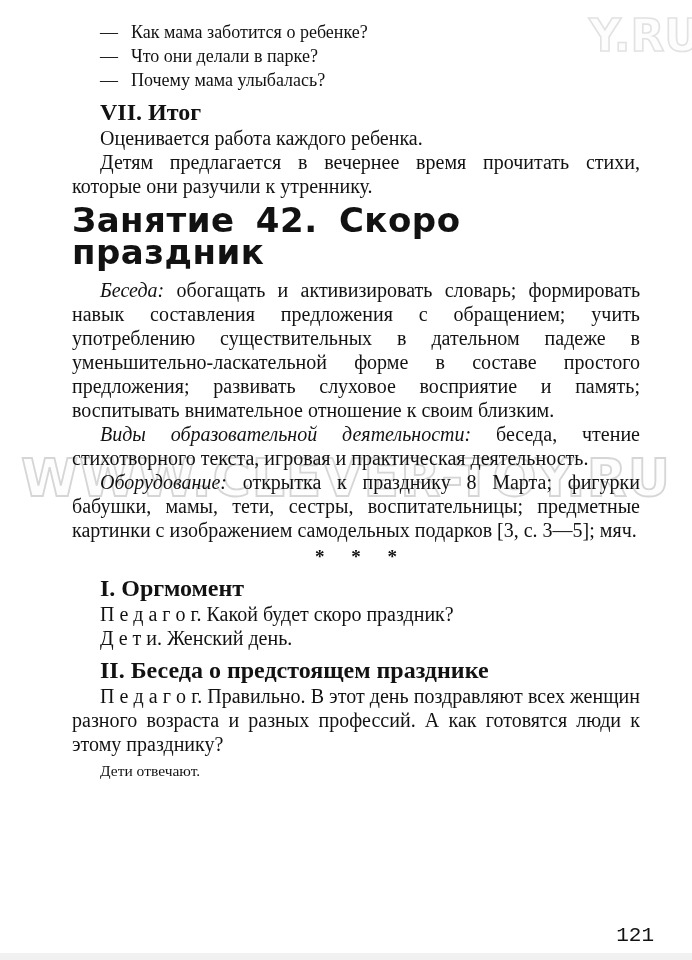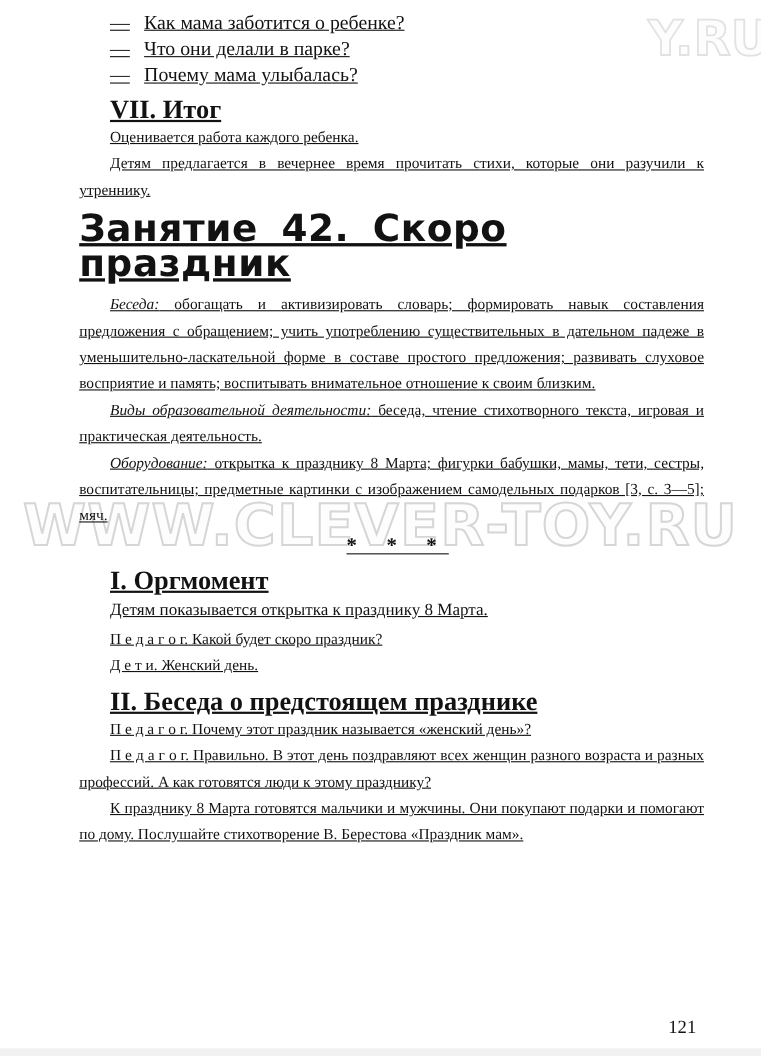--- a/index.html
+++ b/index.html
@@ -8,26 +8,25 @@
     width: 692px;
     height: 960px;
     background: #ffffff;
     overflow: hidden;
     font-family: "Liberation Serif", serif;
     color: #121212;
   }
   .content {
     position: relative;
     z-index: 1;
-    padding: 8px 52px 0 72px;
-    text-decoration: underline;
+    padding: 20px 52px 0 72px;
   }
   .content p {
     margin: 0;
-    font-size: 14px;
+    font-size: 20px;
     line-height: 24px;
     text-align: justify;
   }
   .indent { text-indent: 28px; }
   .q-line {
     padding-left: 28px;
     font-size: 18px;
     line-height: 24px;
   }
   .q-line .dash { margin-right: 13px; }
@@ -88,23 +87,23 @@
     top: 12px;
     right: -8px;
     font-size: 44px;
     line-height: 48px;
     -webkit-text-stroke: 1.6px #e2e2e2;
   }
   .page-number {
     position: absolute;
     z-index: 1;
     top: 924px;
-    right: 59px;
-    font-size: 17px;
-    font-family: Liberation Serif, serif;
+    right: 38px;
+    font-size: 21px;
+    font-family: Liberation Mono, monospace;
   }
   .bottom-edge {
     position: absolute;
     left: 0; right: 0; bottom: 0;
     height: 7px;
     background: #f1f1f1;
   }
 </style>
 </head>
 <body>
@@ -126,26 +125,24 @@
 
     <div class="lesson-title">Занятие 42. Скоро праздник</div>
 
     <p class="indent"><span class="lead">Беседа:</span> <span>обогащать и активизировать словарь; формировать навык составления предложения с обращением; учить употреблению существительных в дательном падеже в уменьшительно-ласкательной форме в составе простого предложения; развивать слуховое восприятие и память; воспитывать внимательное отношение к своим близким.</span></p>
     <p class="indent"><span class="lead">Виды образовательной деятельности:</span> <span>беседа, чтение стихотворного текста, игровая и практическая деятельность.</span></p>
     <p class="indent"><span class="lead">Оборудование:</span> <span>открытка к празднику 8 Марта; фигурки бабушки, мамы, тети, сестры, воспитательницы; предметные картинки с изображением самодельных подарков [3, с. 3—5]; мяч.</span></p>
 
     <p class="divider">* * *</p>
 
     <div class="sec-heading">I. Оргмомент</div>
-    <p class="small-note">Детям показывается открытка к празднику 8 Марта.</p>
     <p class="indent">П е д а г о г. Какой будет скоро праздник?</p>
     <p class="indent">Д е т и. Женский день.</p>
 
     <div class="sec-heading">II. Беседа о предстоящем празднике</div>
-    <p class="indent">П е д а г о г. Почему этот праздник называется «женский день»?</p>
     <p class="indent">П е д а г о г. Правильно. В этот день поздравляют всех женщин разного возраста и разных профессий. А как готовятся люди к этому празднику?</p>
-    <p class="indent">К празднику 8 Марта готовятся мальчики и мужчины. Они покупают подарки и помогают по дому. Послушайте стихотворение В. Берестова «Праздник мам».</p>
+    <p class="small-note">Дети отвечают.</p>
 
   </div>
 
   <div class="page-number">121</div>
   <div class="bottom-edge"></div>
 </div>
 
 </body></html>

